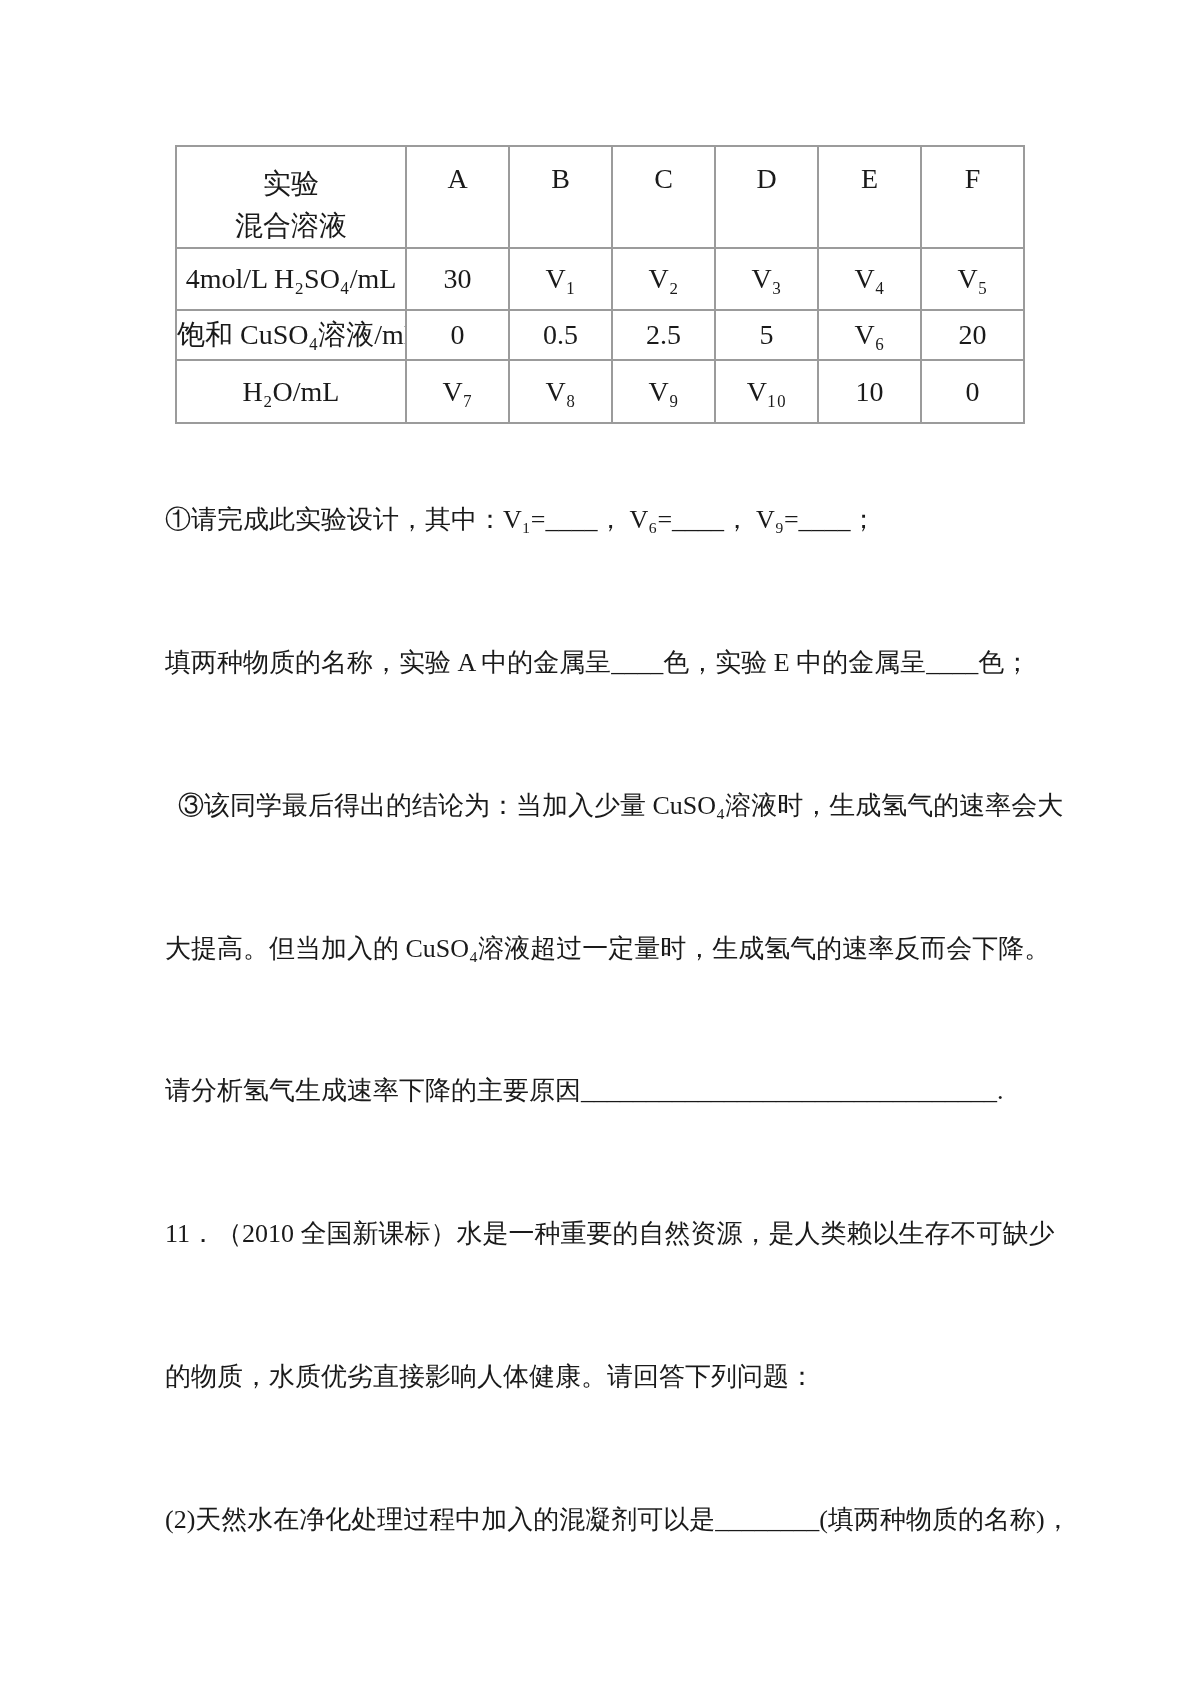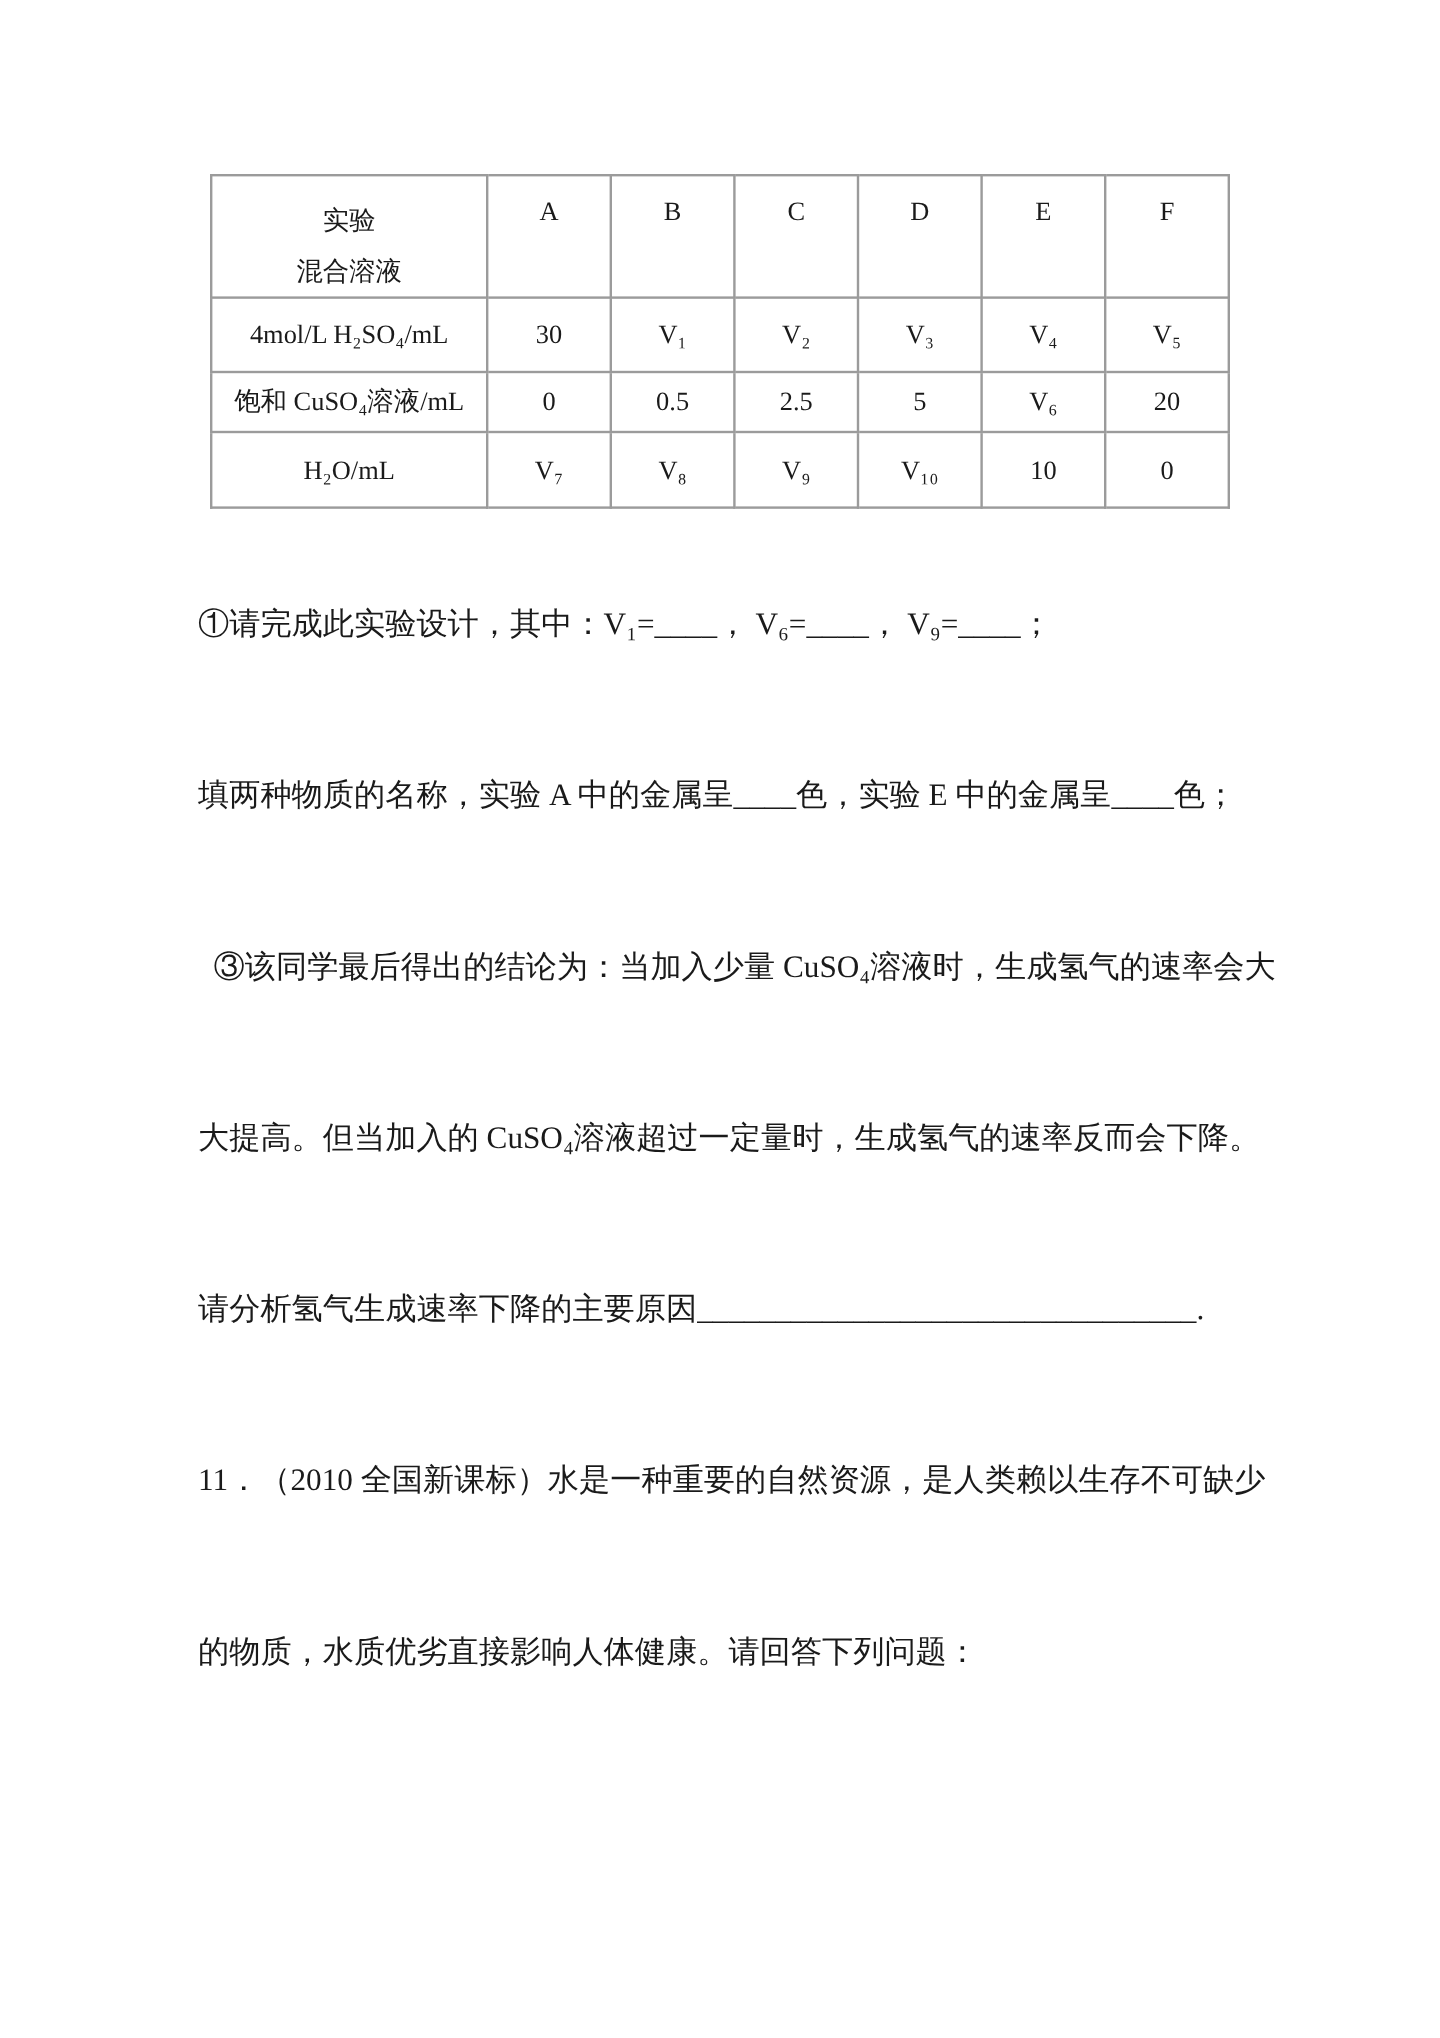--- a/index.html
+++ b/index.html
@@ -11,21 +11,21 @@
     position: relative;
     overflow: hidden;
   }
   .doc { position: absolute; left: 0; top: 0; width: 1200px; height: 1698px; }
 
   table.exp-table {
     position: absolute; left: 175px; top: 145px;
     width: 848px;
     border-collapse: collapse;
     table-layout: fixed;
-    font-size: 22px;
+    font-size: 28px;
   }
   table.exp-table td {
     border: 2px solid #9b9b9b;
     text-align: center;
     vertical-align: middle;
     overflow: hidden;
     white-space: nowrap;
   }
   td.col-label { width: 230px; }
   td.col-data  { width: 103px; }
@@ -95,20 +95,21 @@
     </table>
 
   <div class="textblock">
     <div class="text-line">①请完成此实验设计，其中：V₁=____， V₆=____， V₉=____；</div>
     <div class="text-line">填两种物质的名称，实验 A 中的金属呈____色，实验 E 中的金属呈____色；</div>
     <div class="text-line">  ③该同学最后得出的结论为：当加入少量 CuSO₄溶液时，生成氢气的速率会大</div>
     <div class="text-line">大提高。但当加入的 CuSO₄溶液超过一定量时，生成氢气的速率反而会下降。</div>
     <div class="text-line">请分析氢气生成速率下降的主要原因________________________________.</div>
     <div class="text-line">11．（2010 全国新课标）水是一种重要的自然资源，是人类赖以生存不可缺少</div>
     <div class="text-line">的物质，水质优劣直接影响人体健康。请回答下列问题：</div>
+    <div class="text-line">(2)天然水在净化处理过程中加入的混凝剂可以是________(填两种物质的名称)，</div>
     
     
     
     
     
     
     
     
     
     

